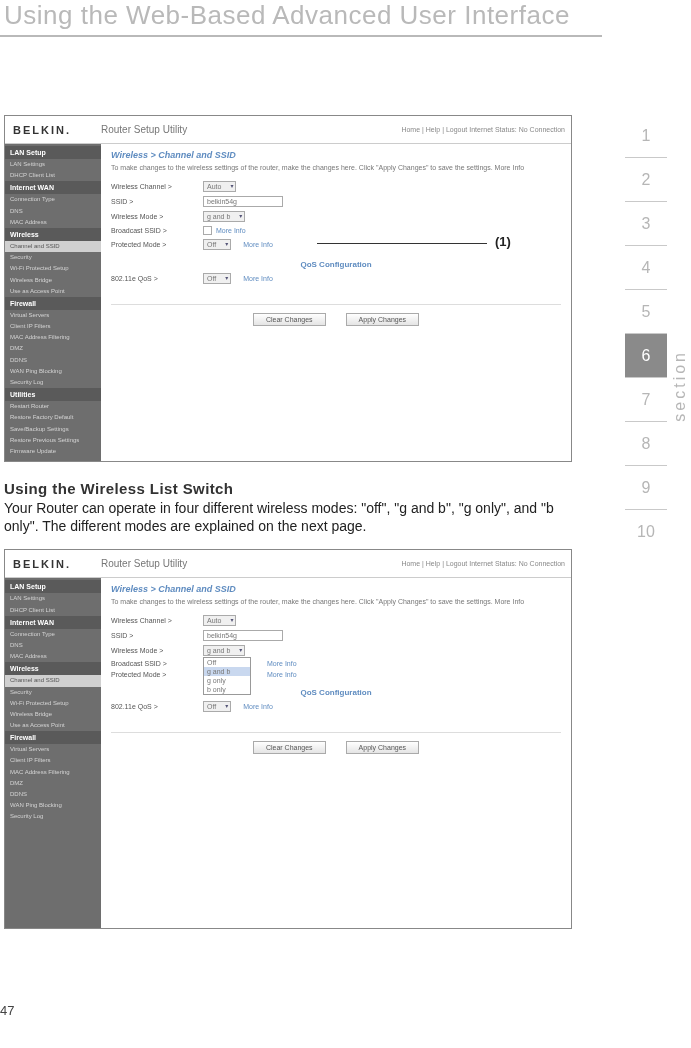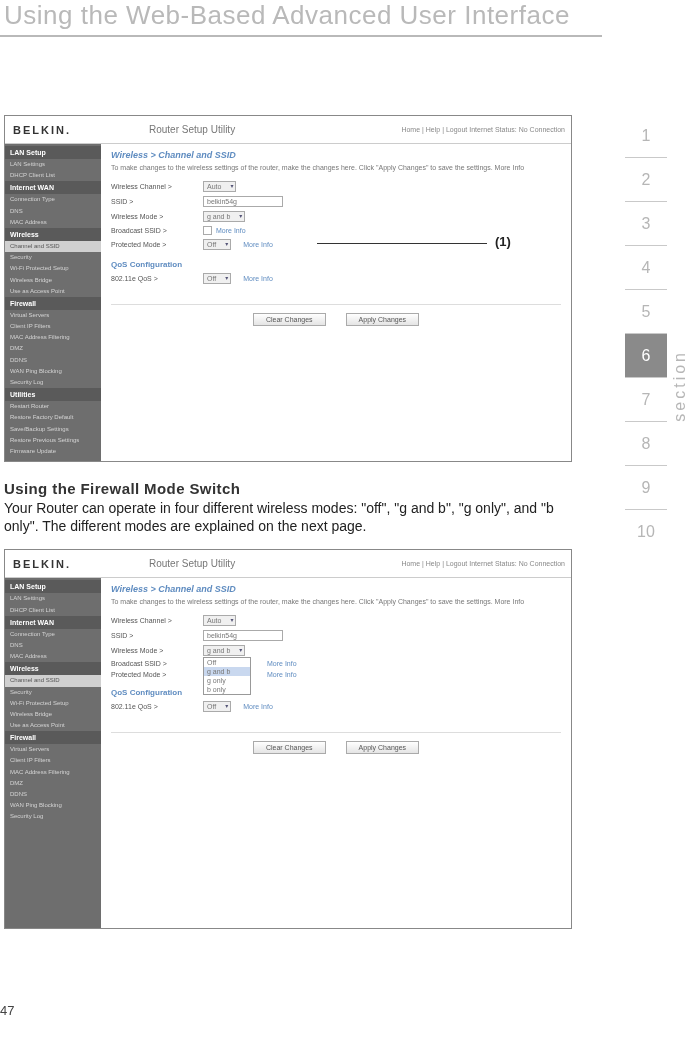--- a/index.html
+++ b/index.html
@@ -66,21 +66,20 @@
     width: 568px;
   }
   .screenshot.first { height: 347px; margin-bottom: 18px; }
   .screenshot.second { height: 380px; }
   .ss-header {
     display: flex;
     align-items: center;
     height: 28px;
     background: #ffffff;
     border-bottom: 1px solid #ccc;
-    gap: 48px;
   }
   .ss-logo {
     width: 96px;
     font-size: 11px;
     font-weight: bold;
     letter-spacing: 2px;
     padding-left: 8px;
     color: #333;
   }
   .ss-setup {
@@ -180,20 +179,21 @@
   }
   .ss-drop-open div { padding: 1px 3px; }
   .ss-drop-open .sel { background: #c9d8ef; }
   .ss-link { color: #5f8cc0; font-size: 7px; margin-left: 4px; }
   .ss-qos {
     font-size: 8px;
     color: #5f8cc0;
     font-weight: bold;
     margin-top: 10px;
     margin-bottom: 4px;
+    text-align: center;
   }
   .ss-btns {
     display: flex;
     justify-content: center;
     gap: 20px;
     margin-top: 20px;
     border-top: 1px solid #ddd;
     padding-top: 8px;
   }
   .ss-btn {
@@ -334,21 +334,21 @@
         <div class="ss-btns">
           <span class="ss-btn">Clear Changes</span>
           <span class="ss-btn">Apply Changes</span>
         </div>
       </div>
     </div>
     <div class="callout-line"></div>
     <div class="callout">(1)</div>
   </div>
 
-  <div class="subhead">Using the Firewall Mode Switch</div>
+  <div class="subhead">Using the Wireless List Switch</div>
   <div class="body-text">Your Router can operate in four different wireless modes: "off", "g and b", "g only", and "b only". The different modes are explained on the next page.</div>
 
   <div class="screenshot second">
     <div class="ss-header">
       <div class="ss-logo">BELKIN.</div>
       <div class="ss-setup">Router Setup Utility</div>
       <div class="ss-toplinks">Home | Help | Logout    Internet Status: No Connection</div>
     </div>
     <div class="ss-body">
       <div class="ss-sidebar">

